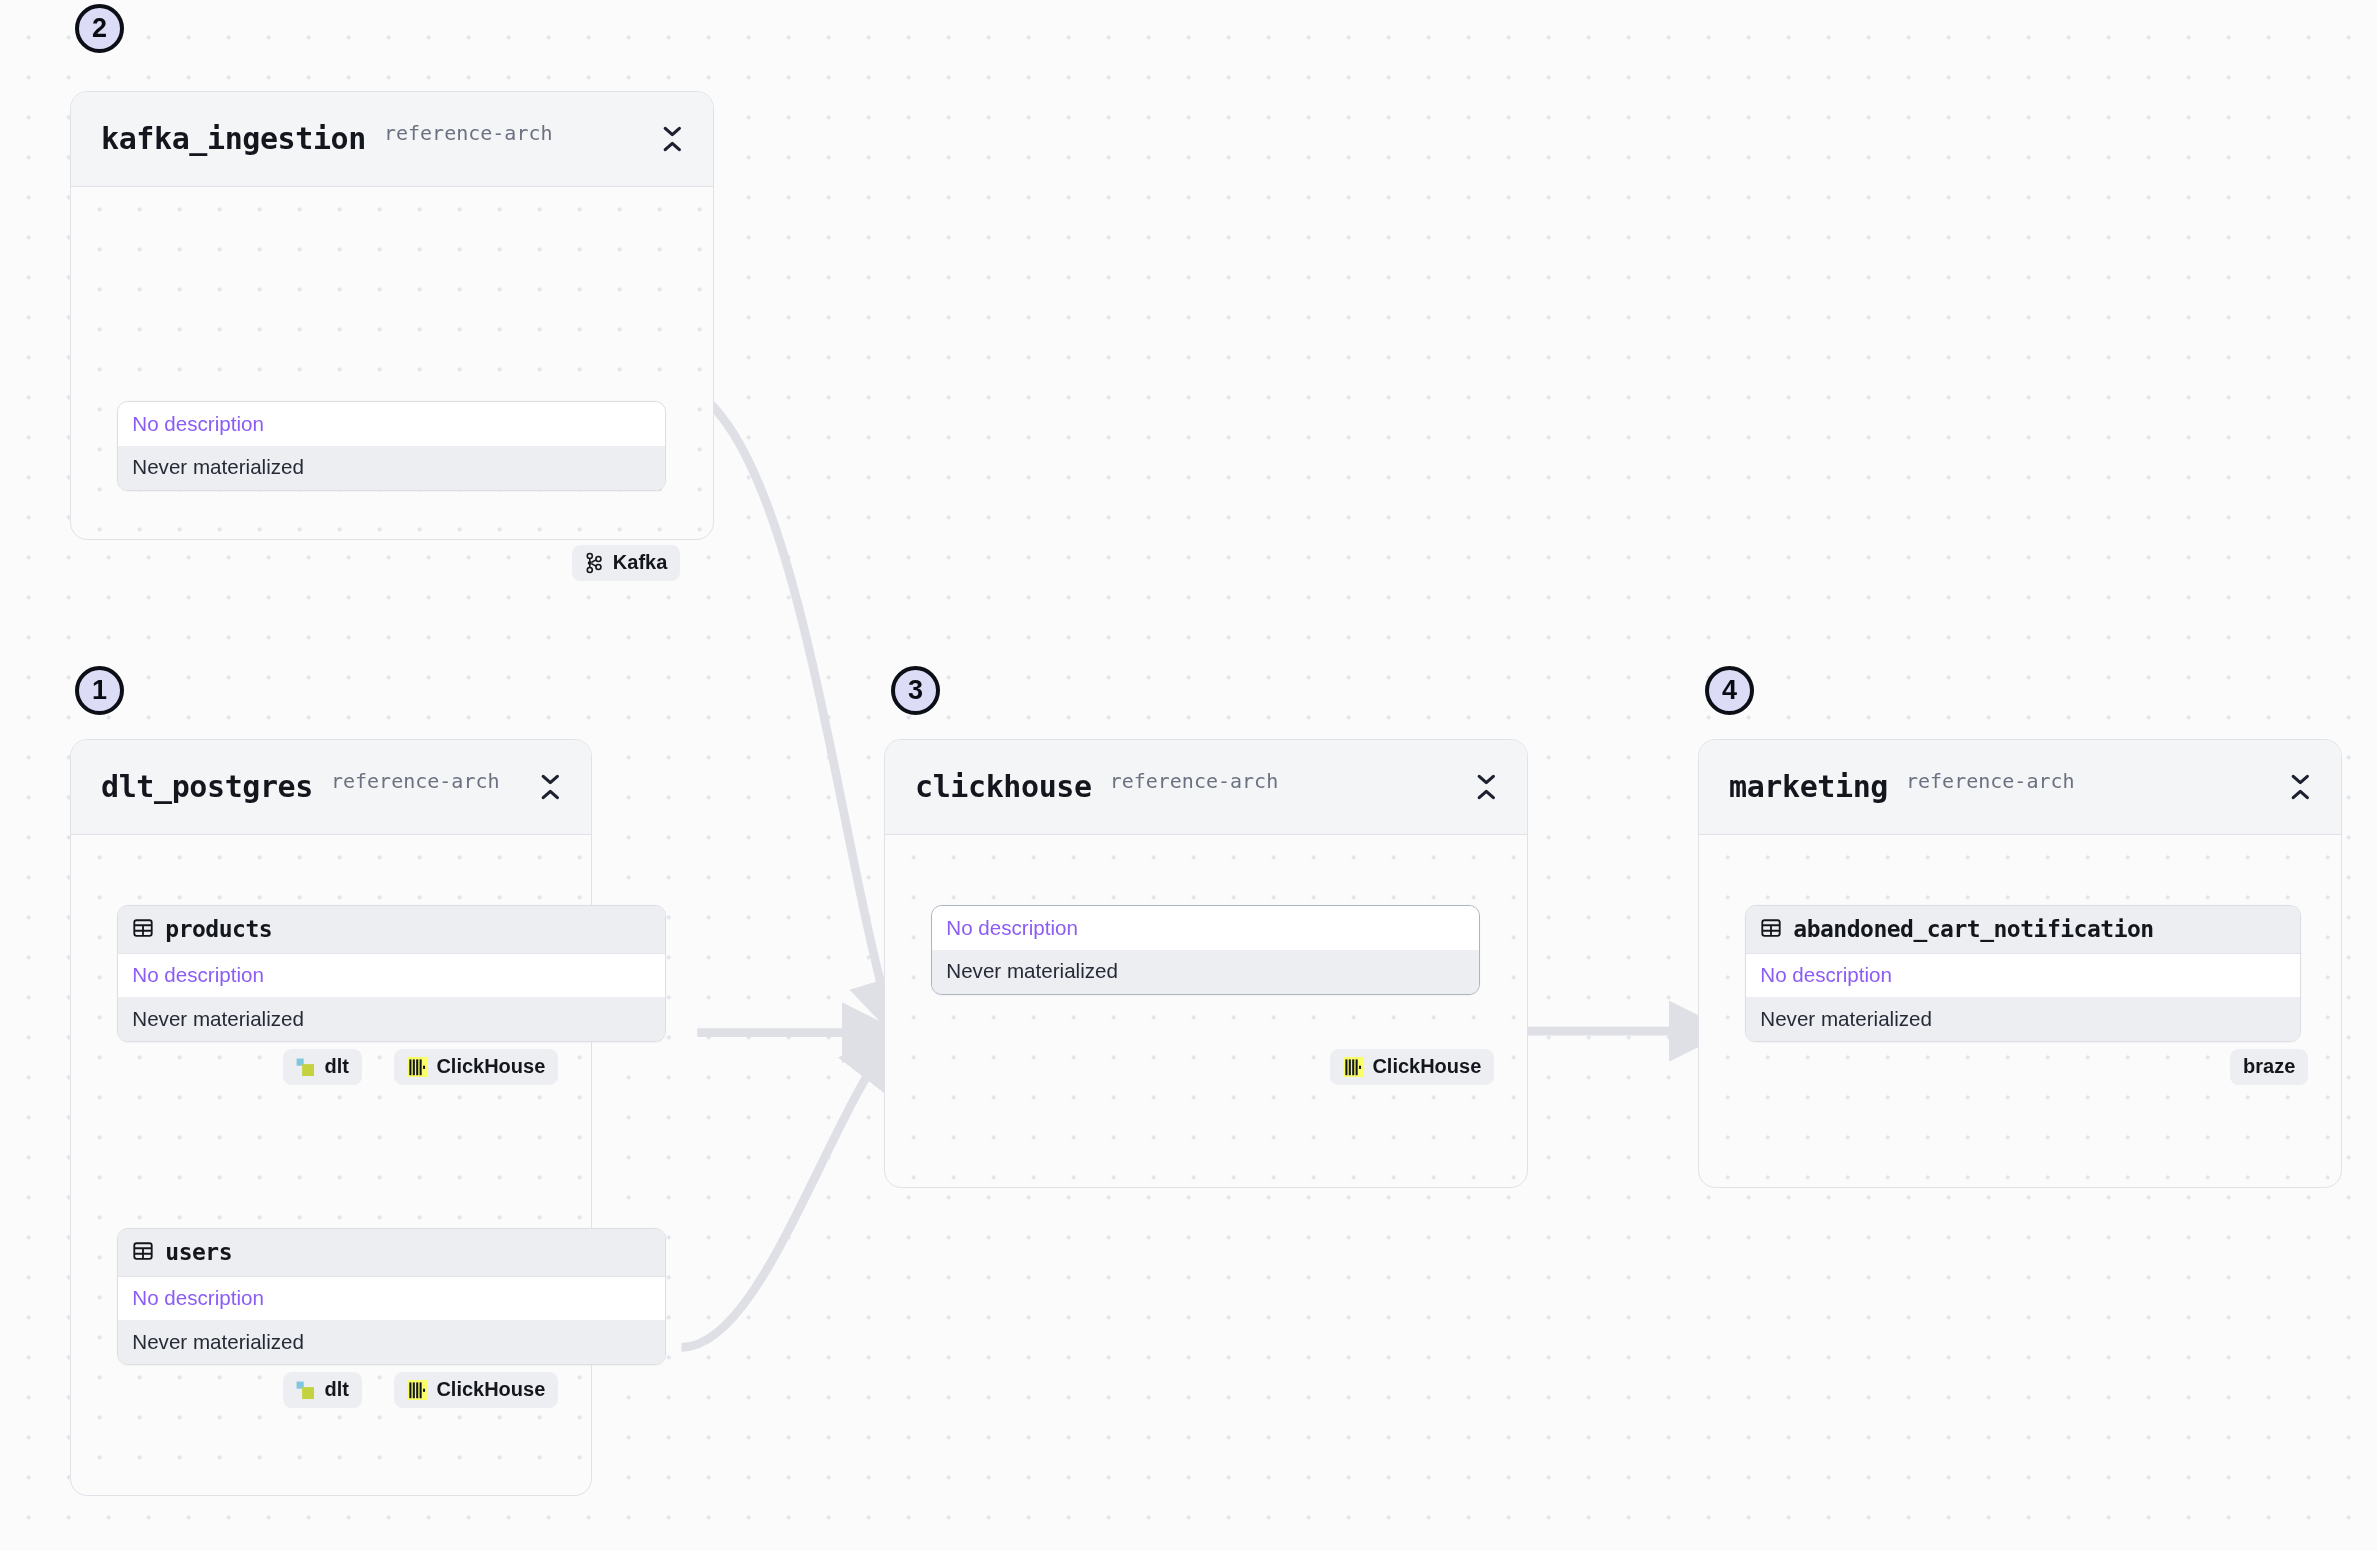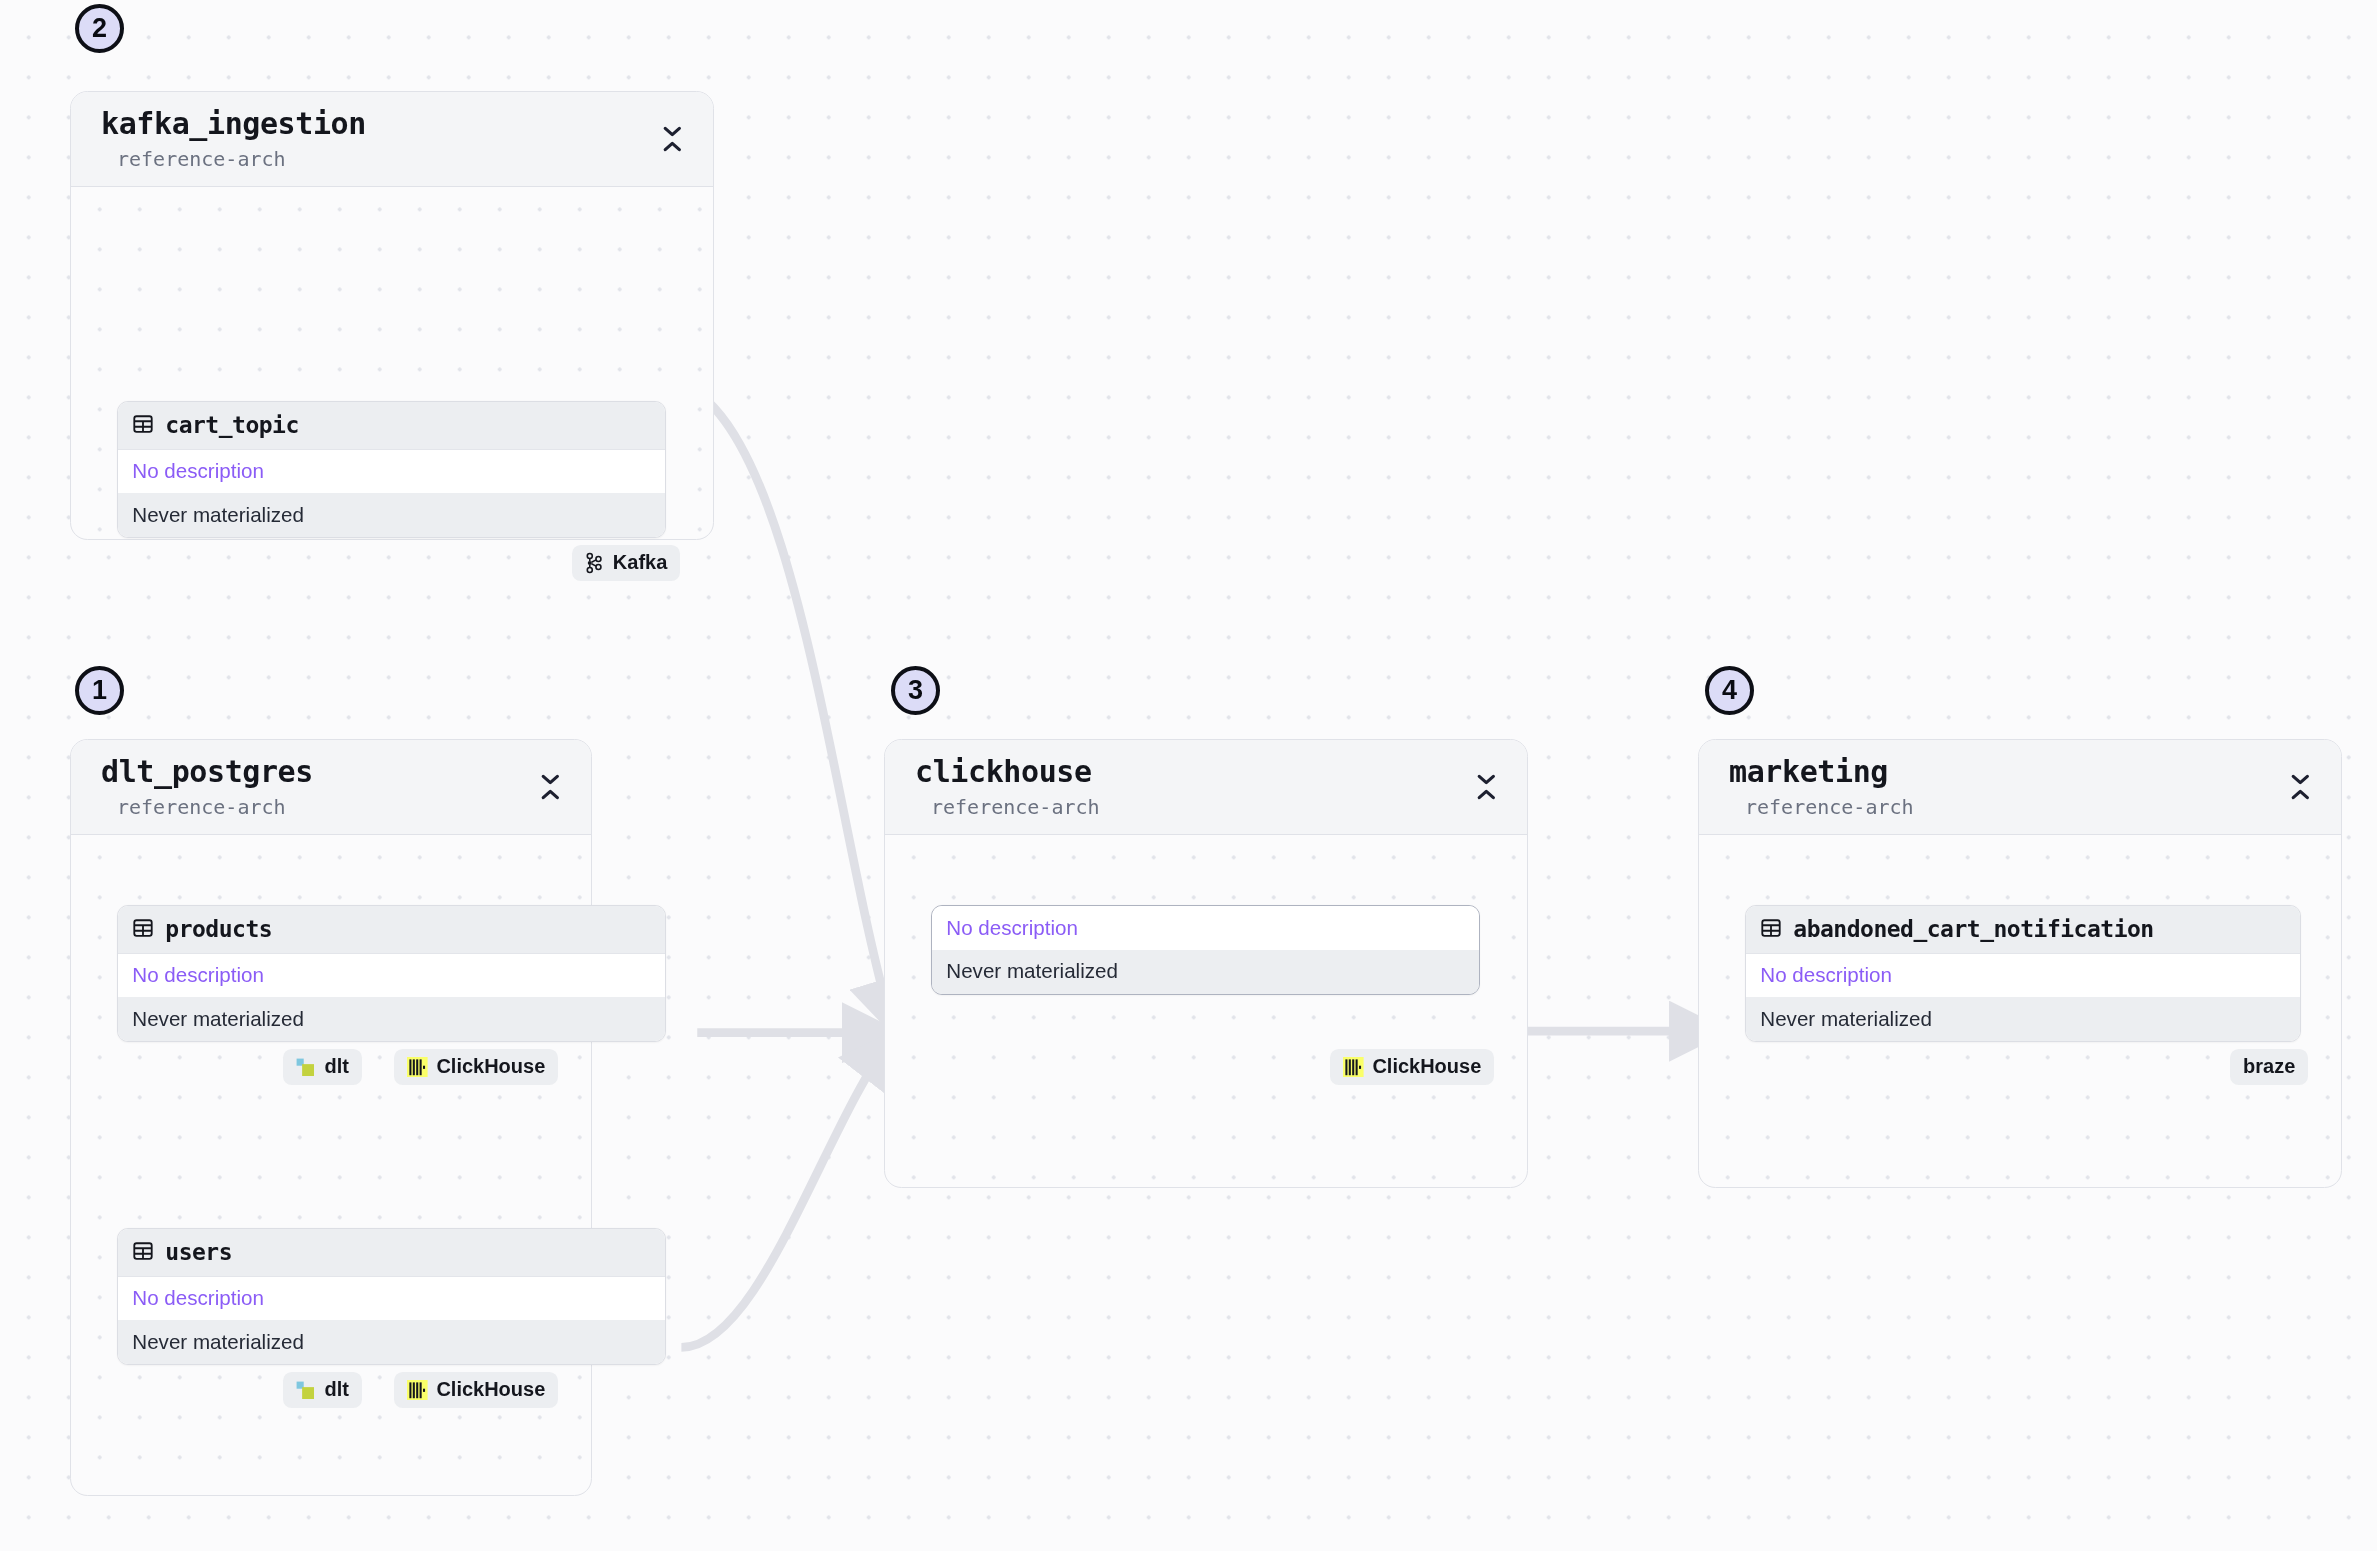--- a/index.html
+++ b/index.html
@@ -49,21 +49,21 @@
     height: 95px;
     background: #f4f5f7;
     border-bottom: 1.6px solid #e0e2e8;
     border-radius: 16px 16px 0 0;
     display: flex;
     align-items: center;
     justify-content: space-between;
     padding: 0 27px 0 30px;
   }
 
-  .group-titles { display: flex; flex-direction: column; gap: 9px; }
+  .group-titles { display: flex; flex-direction: row; gap: 2px; }
 
   .group-title {
     font-family: "DejaVu Sans Mono", "Liberation Mono", monospace;
     font-size: 30px;
     font-weight: 700;
     color: #14161d;
     letter-spacing: -0.4px;
     line-height: 1.05;
   }
 
@@ -209,31 +209,20 @@
             <path d="M4 3 L13 11 L22 3" stroke="#1d2030" stroke-width="4" fill="none" stroke-linecap="round" stroke-linejoin="round"></path>
           </svg>
         <svg width="20.6" height="11" viewBox="0 0 26 14">
             <path d="M4 11 L13 3 L22 11" stroke="#1d2030" stroke-width="4" fill="none" stroke-linecap="round" stroke-linejoin="round"></path>
           </svg>
       </div>
     </div>
     <div class="group-body">
 
       <div class="table-node" style="left:46px; top:214px; width:549px;">
-        <div class="tn-header">
-          <span>
-            <svg width="22" height="22" viewBox="0 0 24 24">
-                <rect x="2.5" y="3.5" width="19" height="17" rx="2.5" stroke="#14161d" stroke-width="2" fill="none"></rect>
-                <line x1="2.5" y1="9" x2="21.5" y2="9" stroke="#14161d" stroke-width="2"></line>
-                <line x1="12" y1="9" x2="12" y2="20.5" stroke="#14161d" stroke-width="2"></line>
-                <line x1="2.5" y1="15" x2="21.5" y2="15" stroke="#14161d" stroke-width="2"></line>
-              </svg>
-          </span>
-          <span class="tn-title">cart_topic</span>
-        </div>
         <div class="tn-row tn-desc">No description</div>
         <div class="tn-row tn-mat">Never materialized</div>
       </div>
 
       <div class="chip-row" style="left:null; right:33px; top:358px;">
         <div class="chip">
           <span class="chip-logo">
             <svg width="19" height="22" viewBox="0 0 24 28">
               <circle cx="6" cy="5" r="3.2" stroke="#14161d" stroke-width="2" fill="none"></circle>
               <circle cx="6" cy="23" r="3.2" stroke="#14161d" stroke-width="2" fill="none"></circle>

